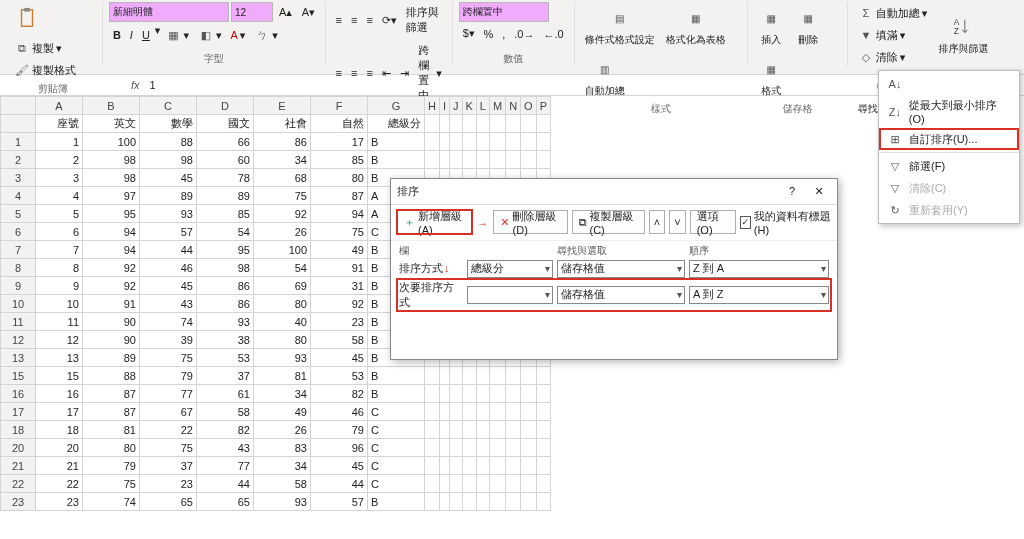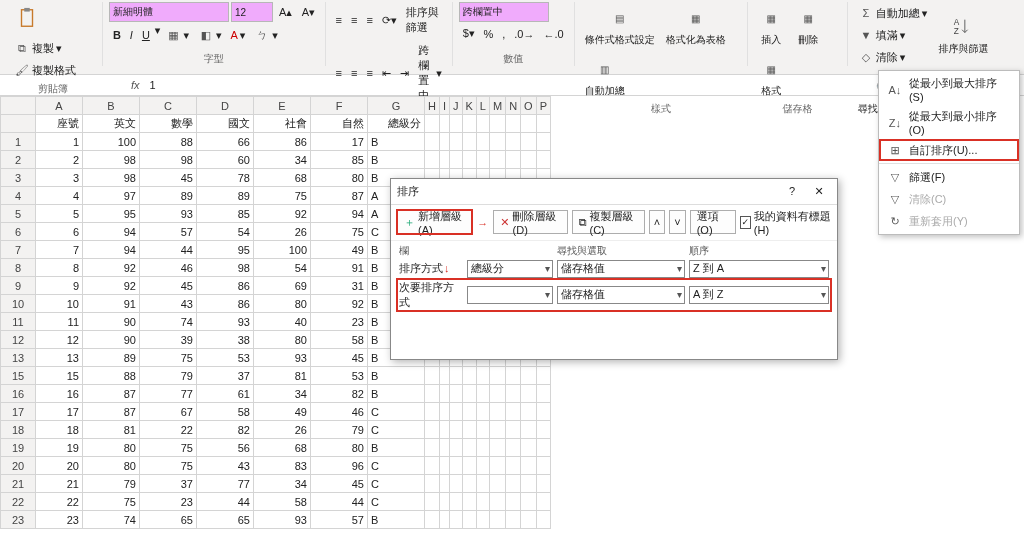--- a/index.html
+++ b/index.html
@@ -575,39 +575,20 @@
           <td style="background:#fff"></td>
           <td style="background:#fff"></td>
           <td style="background:#fff"></td>
           <td style="background:#fff"></td>
           <td style="background:#fff"></td>
           <td style="background:#fff"></td>
           <td style="background:#fff"></td>
           <td style="background:#fff"></td>
         </tr>
         <tr class="sel">
-          <th class="rowh">19</th>
-          <td style="">19</td>
-          <td style="">80</td>
-          <td style="">75</td>
-          <td style="">56</td>
-          <td style="">68</td>
-          <td style="">80</td>
-          <td style="text-align:left">B</td>
-          <td style="background:#fff"></td>
-          <td style="background:#fff"></td>
-          <td style="background:#fff"></td>
-          <td style="background:#fff"></td>
-          <td style="background:#fff"></td>
-          <td style="background:#fff"></td>
-          <td style="background:#fff"></td>
-          <td style="background:#fff"></td>
-          <td style="background:#fff"></td>
-        </tr>
-        <tr class="sel">
           <th class="rowh">20</th>
           <td style="">20</td>
           <td style="">80</td>
           <td style="">75</td>
           <td style="">43</td>
           <td style="">83</td>
           <td style="">96</td>
           <td style="text-align:left">C</td>
           <td style="background:#fff"></td>
           <td style="background:#fff"></td>
@@ -762,21 +743,20 @@
         </tr>
       </tbody>
         </table>
     </div>
   </div>
 </div>
 
 <div class="menu">
   <div class="mi">
       <span class="icn">A↓</span>
-      <span>從最小到最大排序(S)</span>
     </div>
   <div class="mi">
       <span class="icn">Z↓</span>
       <span>從最大到最小排序(O)</span>
     </div>
   <div class="mi hl">
       <span class="icn">⊞</span>
       <span>自訂排序(U)...</span>
     </div>
   <hr>

